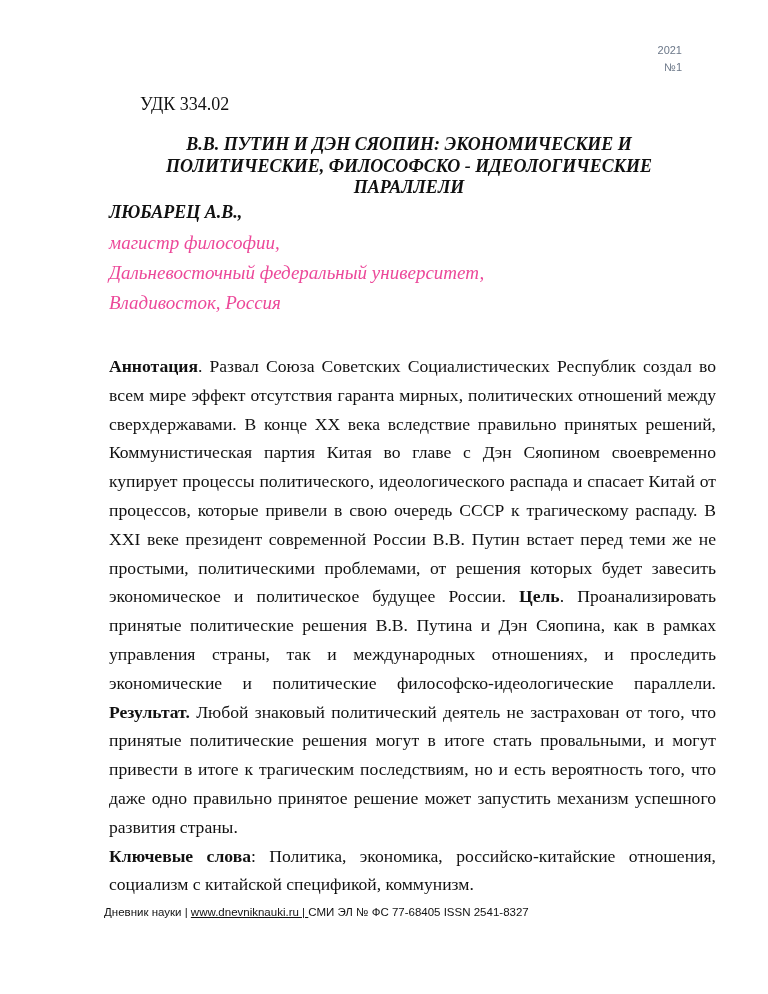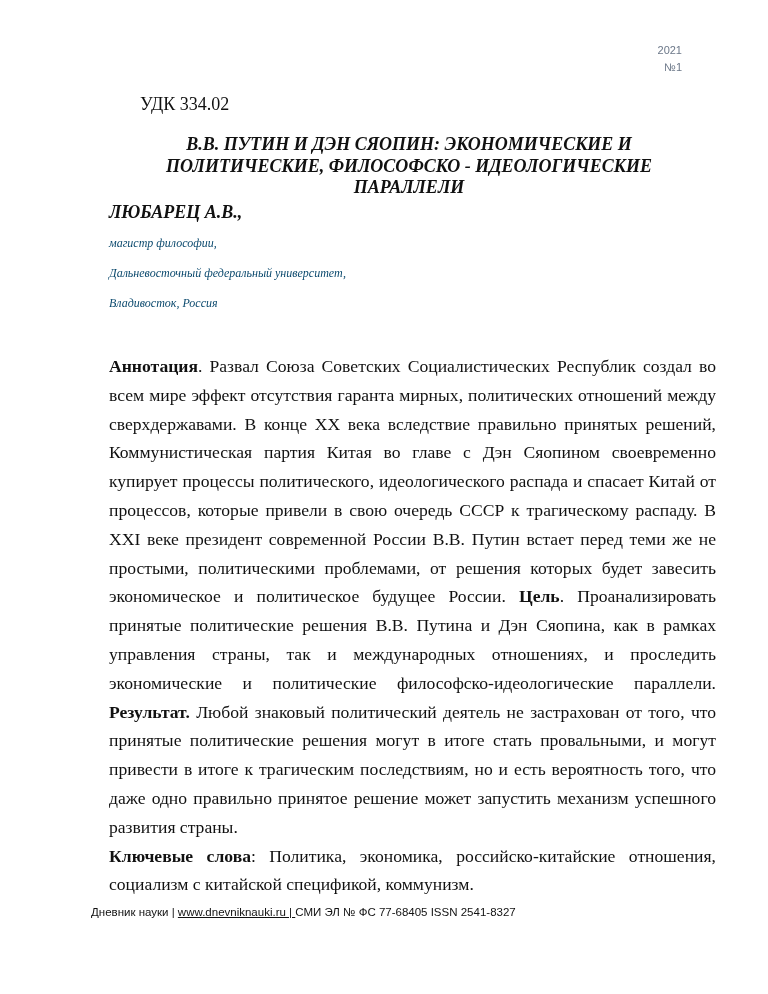--- a/index.html
+++ b/index.html
@@ -25,34 +25,34 @@
     color: #111; line-height: 21.5px; margin: 0;
   }
   .title span { display: block; white-space: nowrap; }
   .author {
     position: absolute; left: 109px; top: 202px;
     font-family: "Liberation Serif", serif; font-size: 18px; font-weight: bold; font-style: italic; color: #111;
     line-height: 20px;
   }
   .aff {
     position: absolute; left: 109px;
-    font-family: "Liberation Serif", serif; font-size: 12px; font-style: italic; color: #0c4a6e; line-height: 20px;
+    font-family: "Liberation Serif", serif; font-size: 19px; font-style: italic; color: #ec4899; line-height: 20px;
   }
   .aff1 { top: 233px; }
   .aff2 { top: 263px; }
   .aff3 { top: 293px; }
   .body {
     position: absolute; left: 109px; top: 352px; width: 607px;
     font-family: "Liberation Serif", serif; font-size: 17.6px; color: #111;
     line-height: 28.8px; text-align: justify;
   }
   .body p { margin: 0; }
   .body b { font-weight: bold; }
   .footer {
-    position: absolute; left: 91px; top: 905px;
+    position: absolute; left: 104px; top: 905px;
     font-family: "Liberation Sans", sans-serif; font-size: 11.5px; color: #111; line-height: 14px;
     white-space: nowrap;
   }
   .footer a { color: #111; text-decoration: underline; }
 </style>
 </head>
 <body>
 
 <div class="page">
 

